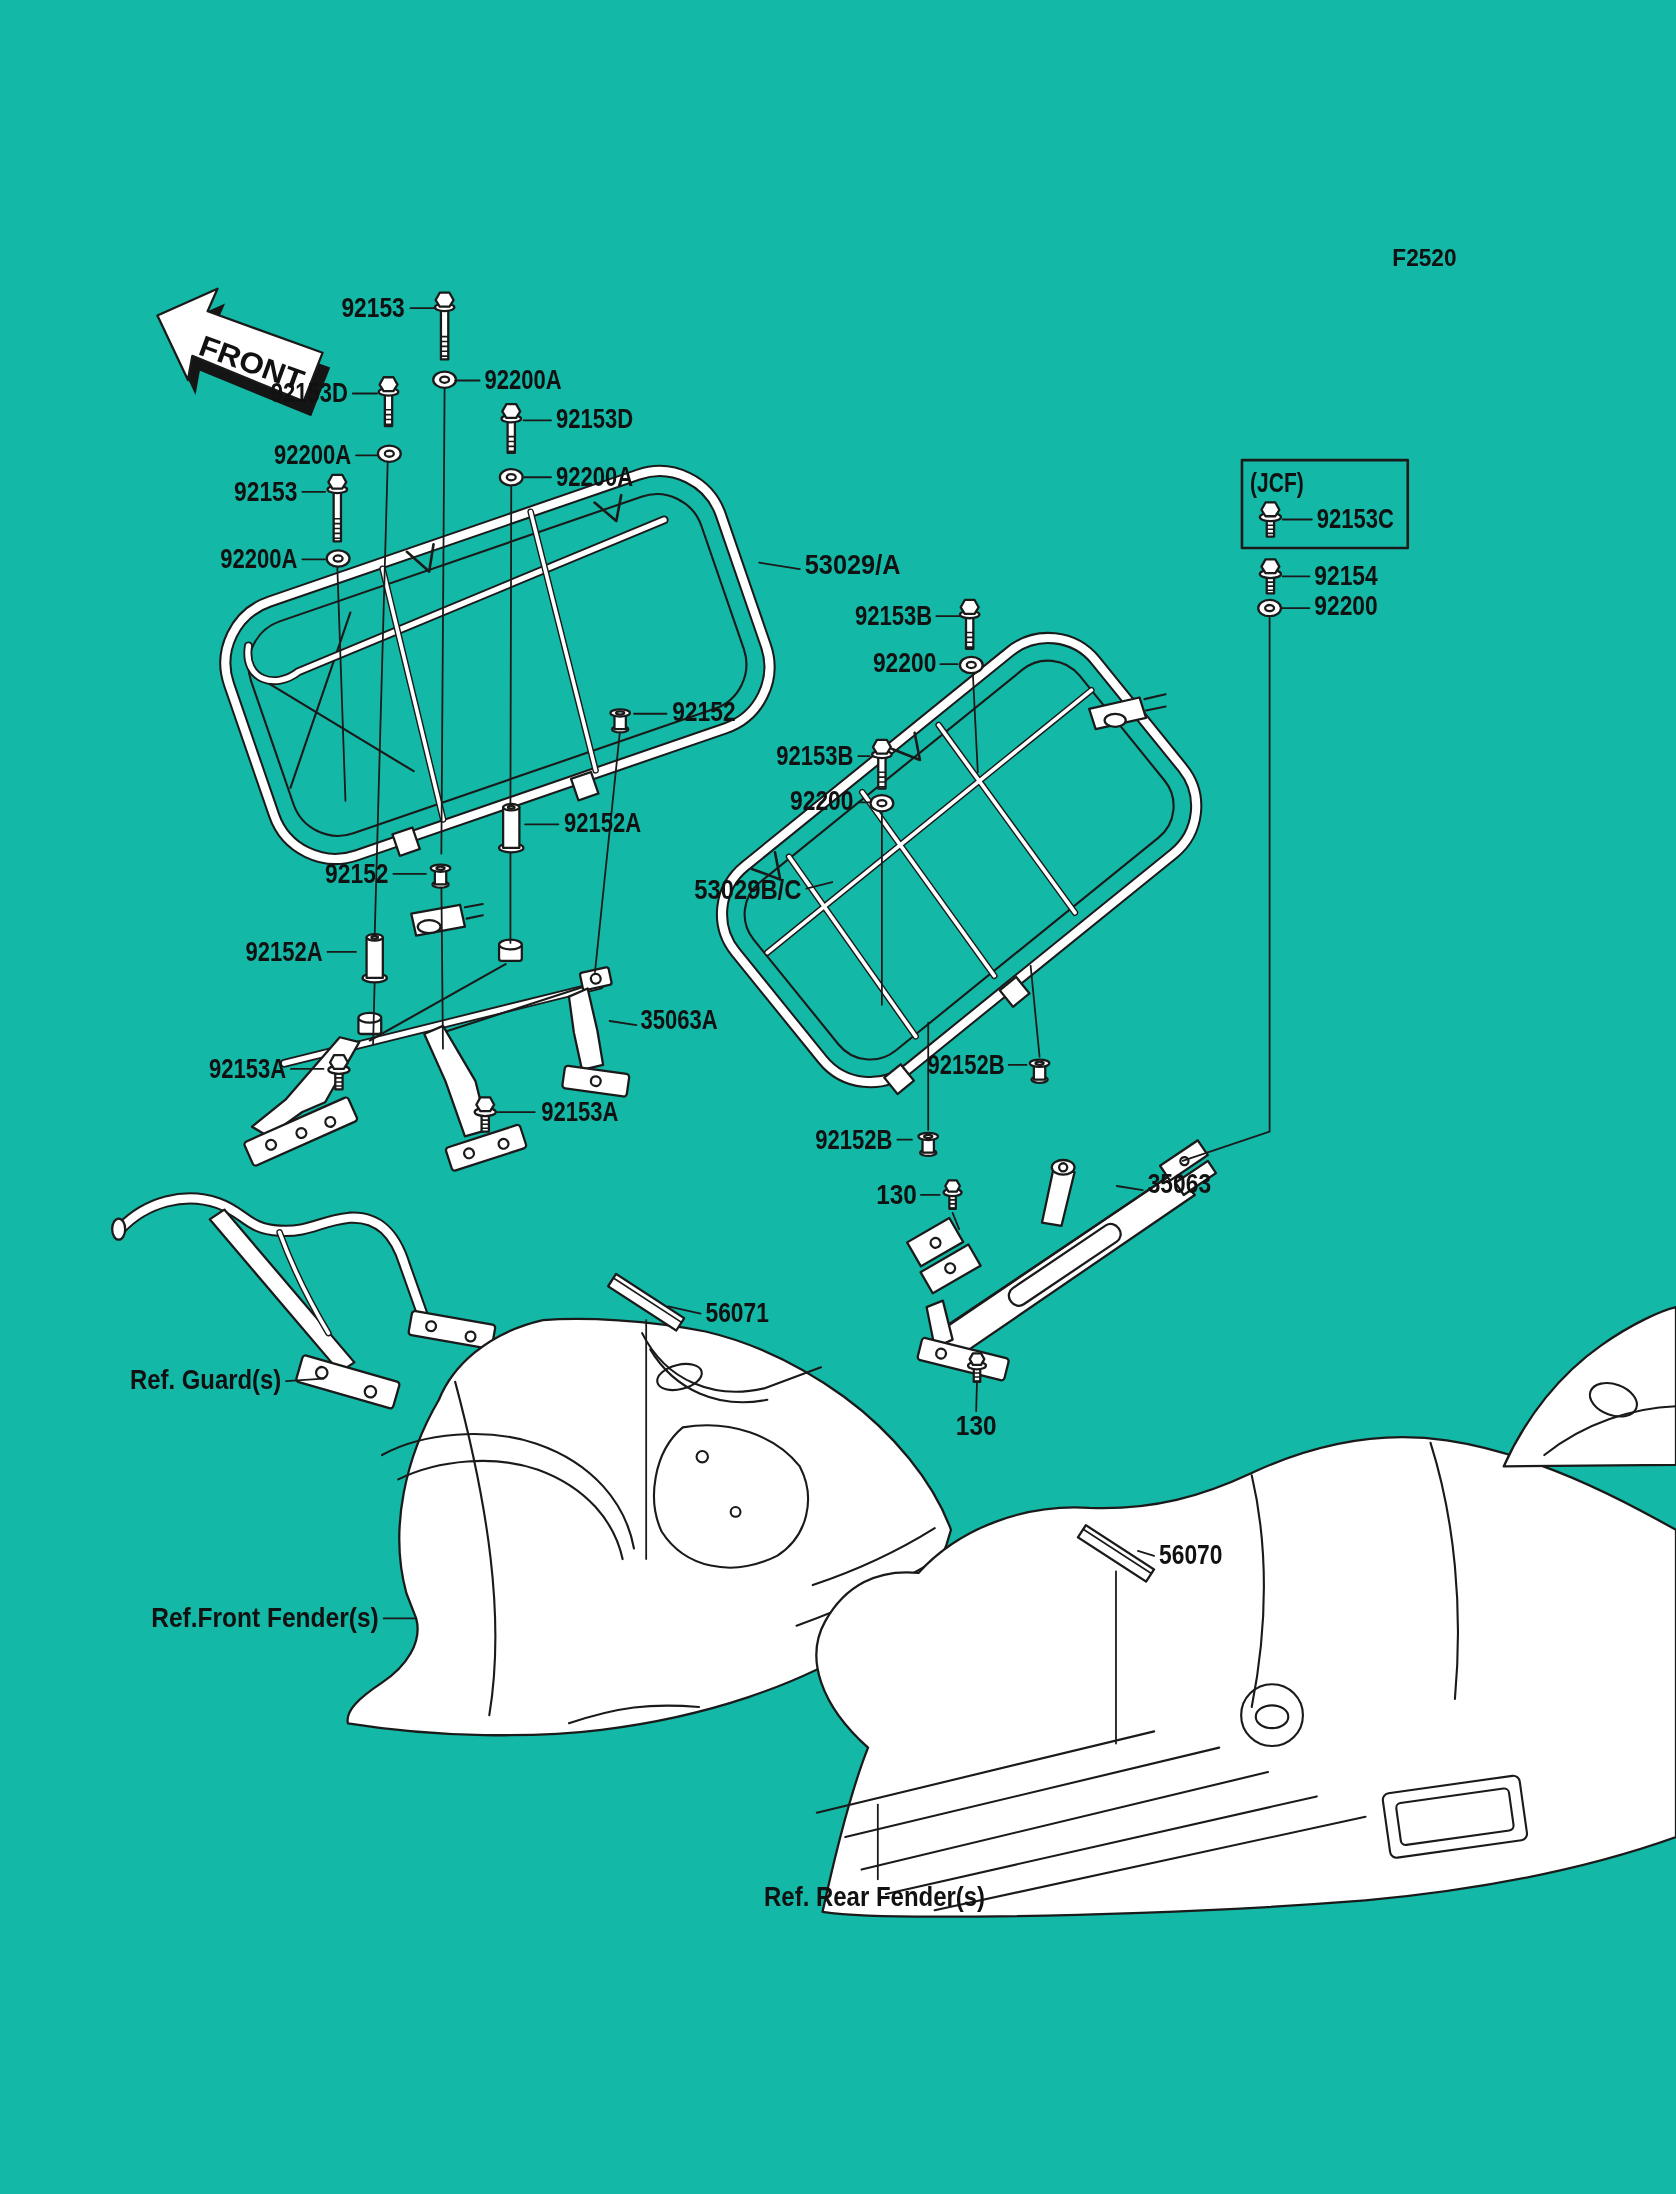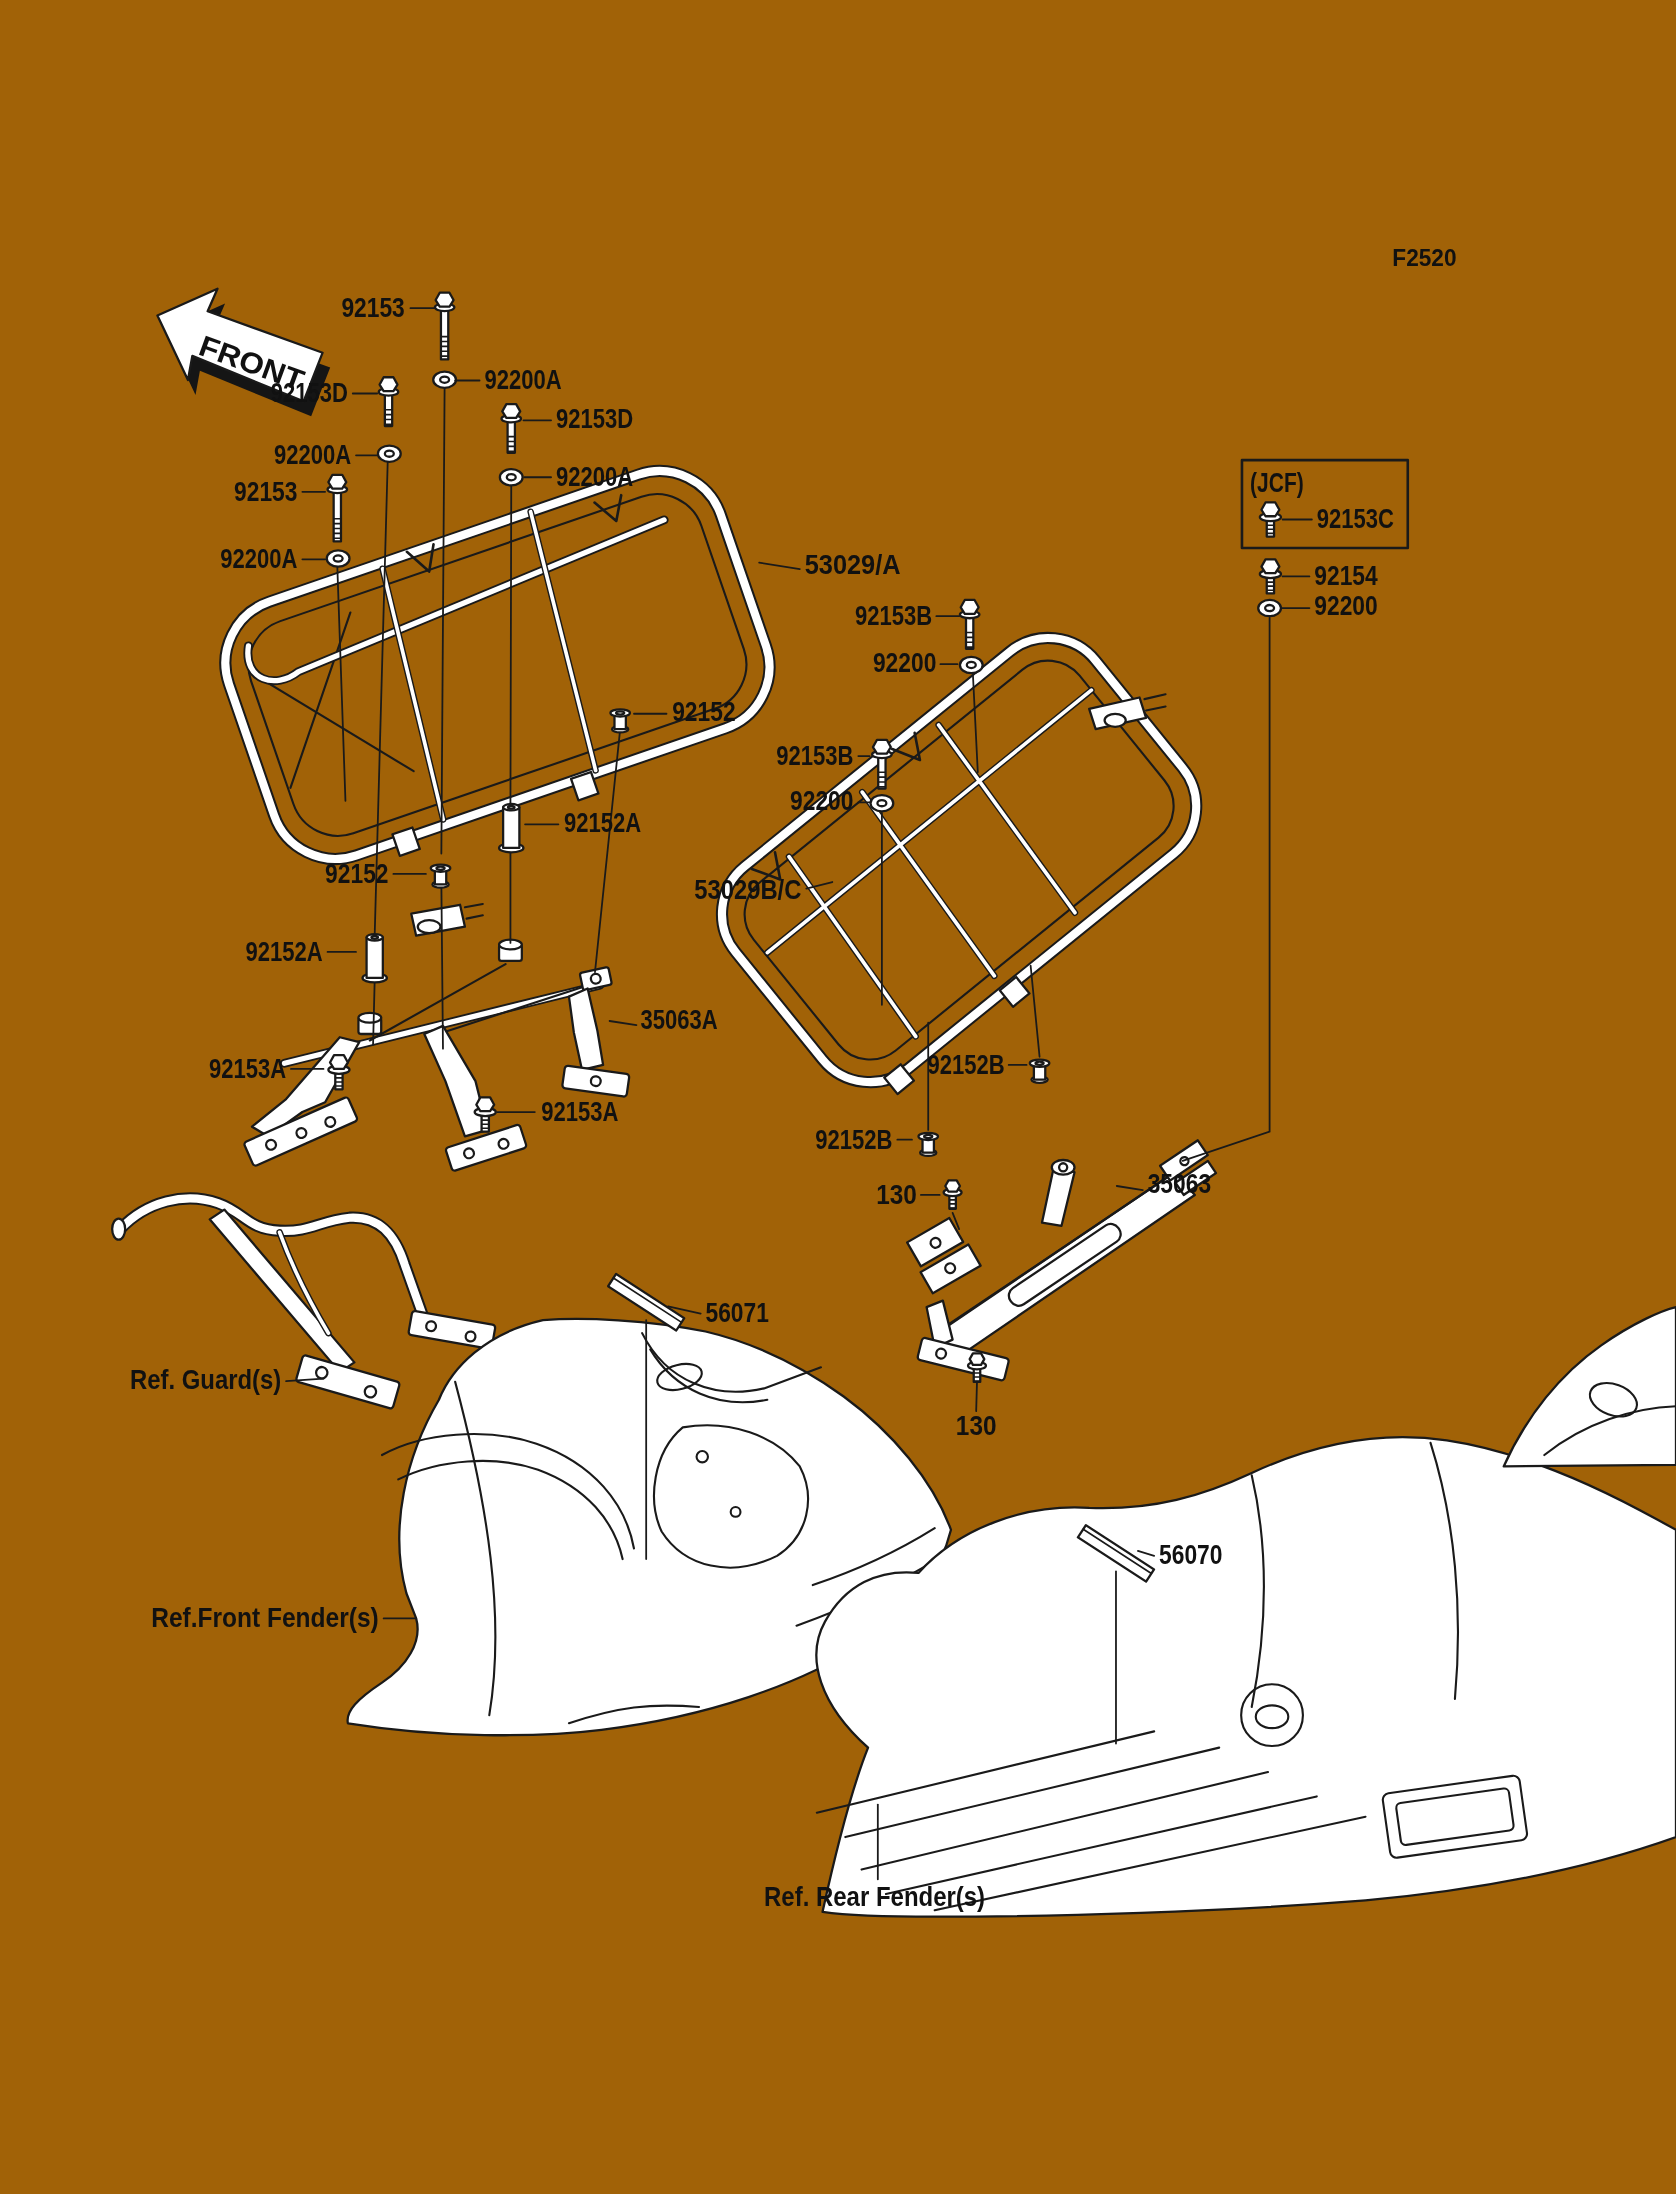--- a/index.html
+++ b/index.html
@@ -1,16 +1,16 @@
 <!DOCTYPE html>
 <html style="font-size:13px"><head>
 <meta charset="utf-8">
 <style>
   html,body{margin:0;padding:0;background:#e8e8e8;}
-  .stage{position:relative;width:1676px;height:2194px;background:#a16207;margin:0 auto;overflow:hidden;}
+  .stage{position:relative;width:1676px;height:2194px;background:#14b8a6;margin:0 auto;overflow:hidden;}
   svg{position:absolute;left:0;top:0;}
   .tube-b{fill:none;stroke:#1a1a1a;stroke-width:15;stroke-linejoin:round;stroke-linecap:round;}
   .tube-w{fill:none;stroke:#ffffff;stroke-width:10;stroke-linejoin:round;stroke-linecap:round;}
   .tube2-b{fill:none;stroke:#1a1a1a;stroke-width:11;stroke-linejoin:round;stroke-linecap:round;}
   .tube2-w{fill:none;stroke:#ffffff;stroke-width:6.5;stroke-linejoin:round;stroke-linecap:round;}
   .tube3-b{fill:none;stroke:#1a1a1a;stroke-width:8;stroke-linejoin:round;stroke-linecap:round;}
   .tube3-w{fill:none;stroke:#ffffff;stroke-width:4.5;stroke-linejoin:round;stroke-linecap:round;}
   .ln{fill:none;stroke:#1a1a1a;stroke-width:2.6;stroke-linejoin:round;stroke-linecap:round;}
   .ln2{fill:none;stroke:#1a1a1a;stroke-width:2;stroke-linejoin:round;stroke-linecap:round;}
   .ln3{fill:none;stroke:#1a1a1a;stroke-width:3.2;stroke-linejoin:round;stroke-linecap:round;}

